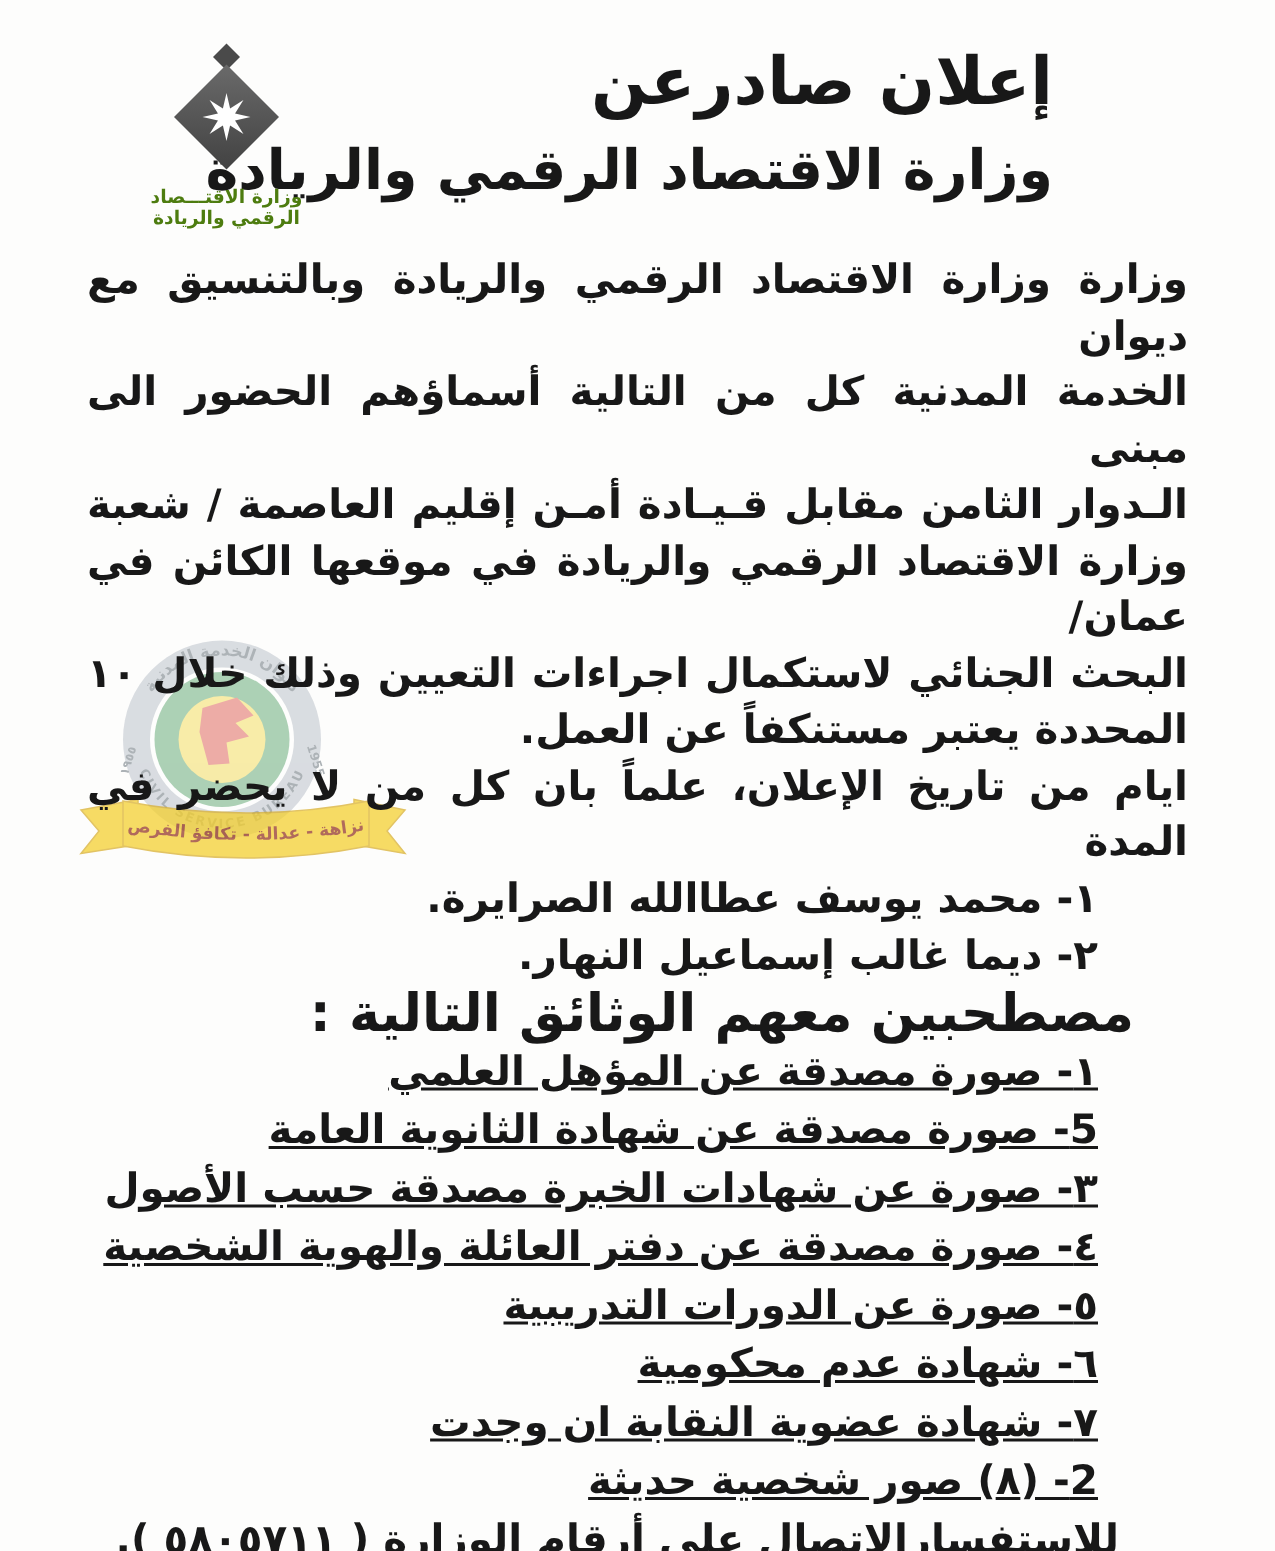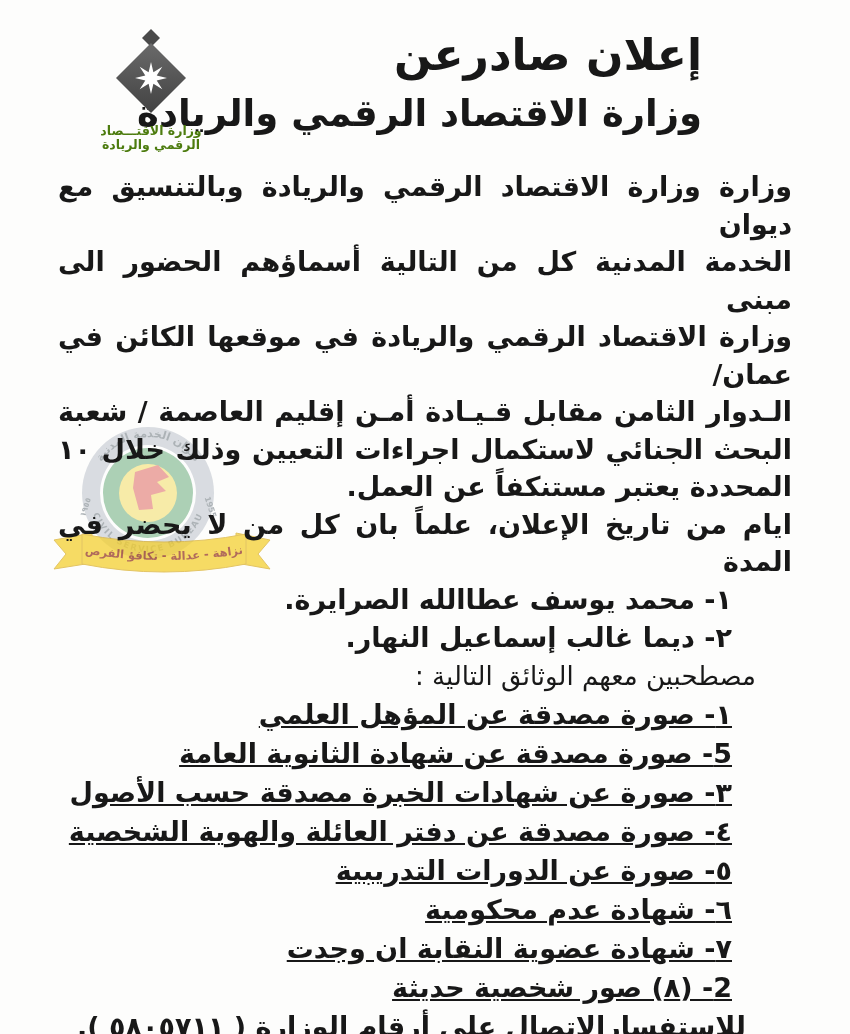--- a/index.html
+++ b/index.html
@@ -71,22 +71,22 @@
     text-align-last:right;
   }
   .names{
     padding-right:60px;
     font-size:27px;
     font-weight:bold;
     line-height:38px;
   }
   .docs-header{
     padding-right:36px;
-    font-size:26px;
-    font-weight:normal;
+    font-size:35px;
+    font-weight:bold;
     line-height:38px;
   }
   .docs{
     padding-right:60px;
     font-size:27px;
     font-weight:bold;
     line-height:39px;
     text-decoration:underline;
   }
   .footer-line{
@@ -161,22 +161,22 @@
   <div class="content">
 
     <div class="titles">
       <div class="title1">إعلان صادرعن</div>
       <div class="title2">وزارة الاقتصاد الرقمي والريادة</div>
     </div>
 
     <div class="para">
       <div class="line">وزارة وزارة الاقتصاد الرقمي والريادة وبالتنسيق مع ديوان</div>
       <div class="line">الخدمة المدنية كل من التالية أسماؤهم الحضور الى مبنى</div>
+      <div class="line">الـدوار الثامن مقابل قـيـادة أمـن إقليم العاصمة / شعبة</div>
       <div class="line">وزارة الاقتصاد الرقمي والريادة في موقعها الكائن في عمان/</div>
-      <div class="line">الـدوار الثامن مقابل قـيـادة أمـن إقليم العاصمة / شعبة</div>
       <div class="line">البحث الجنائي لاستكمال اجراءات التعيين وذلك خلال ١٠</div>
       <div class="line last">المحددة يعتبر مستنكفاً عن العمل.</div>
       <div class="line">ايام من تاريخ الإعلان، علماً بان كل من لا يحضر في المدة</div>
     </div>
 
     <div class="names">
       <div>١- محمد يوسف عطاالله الصرايرة.</div>
       <div>٢- ديما غالب إسماعيل النهار.</div>
     </div>
 

